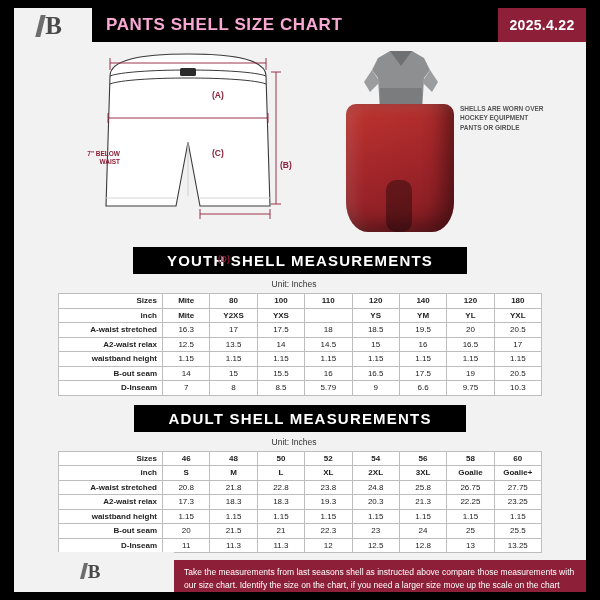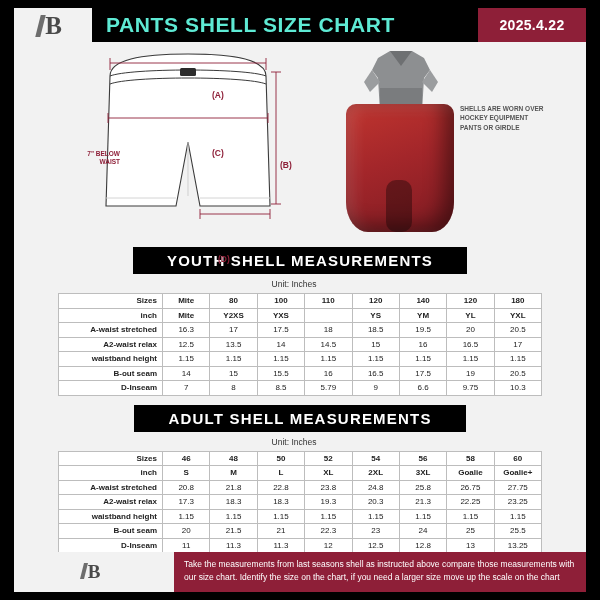--- a/index.html
+++ b/index.html
@@ -39,29 +39,29 @@
   }
   .logo-b .slash {
     position:absolute; left:-7px; top:2px;
     width:5px; height:22px;
     background:#6d6d6d;
     transform:skewX(-14deg);
   }
   .title-bar {
     flex:1;
     background:#000;
-    color:#5eead4;
+    color:#f9a8d4;
     display:flex; align-items:center;
     padding-left:14px;
-    font-size:21px;
+    font-size:17px;
     letter-spacing:0.6px;
     font-weight:bold;
   }
   .date-bar {
-    width:108px;
+    width:88px;
     background:#8e1f38;
     color:#fff;
     display:flex; align-items:center; justify-content:center;
     font-size:14px;
     font-weight:bold;
     letter-spacing:0.3px;
   }
 
   
   .diagram {
@@ -208,20 +208,21 @@
     color:#4a4a4a;
     letter-spacing:0.2px;
   }
   .footer-note {
     flex:1;
     background:#8e1f38;
     color:#fff;
     font-size:8.5px;
     line-height:1.5;
     padding:6px 10px 0 10px;
+    margin-top:8px;
   }
 </style>
 </head>
 <body>
 
 <div class="page">
 
   <div class="header">
     <div class="logo-box">
       <span class="logo-b">

